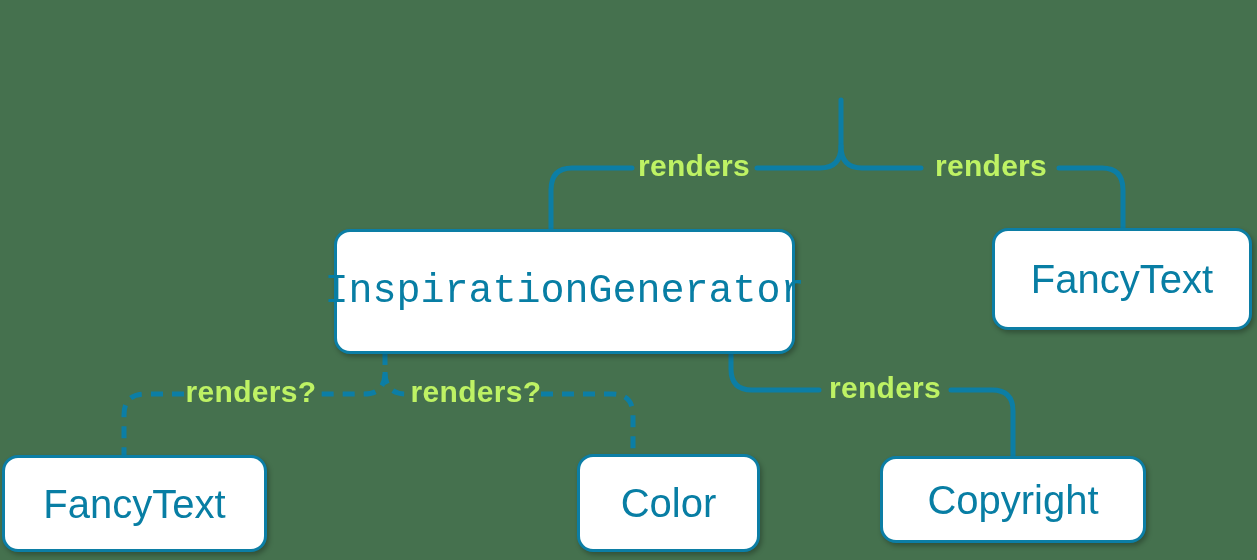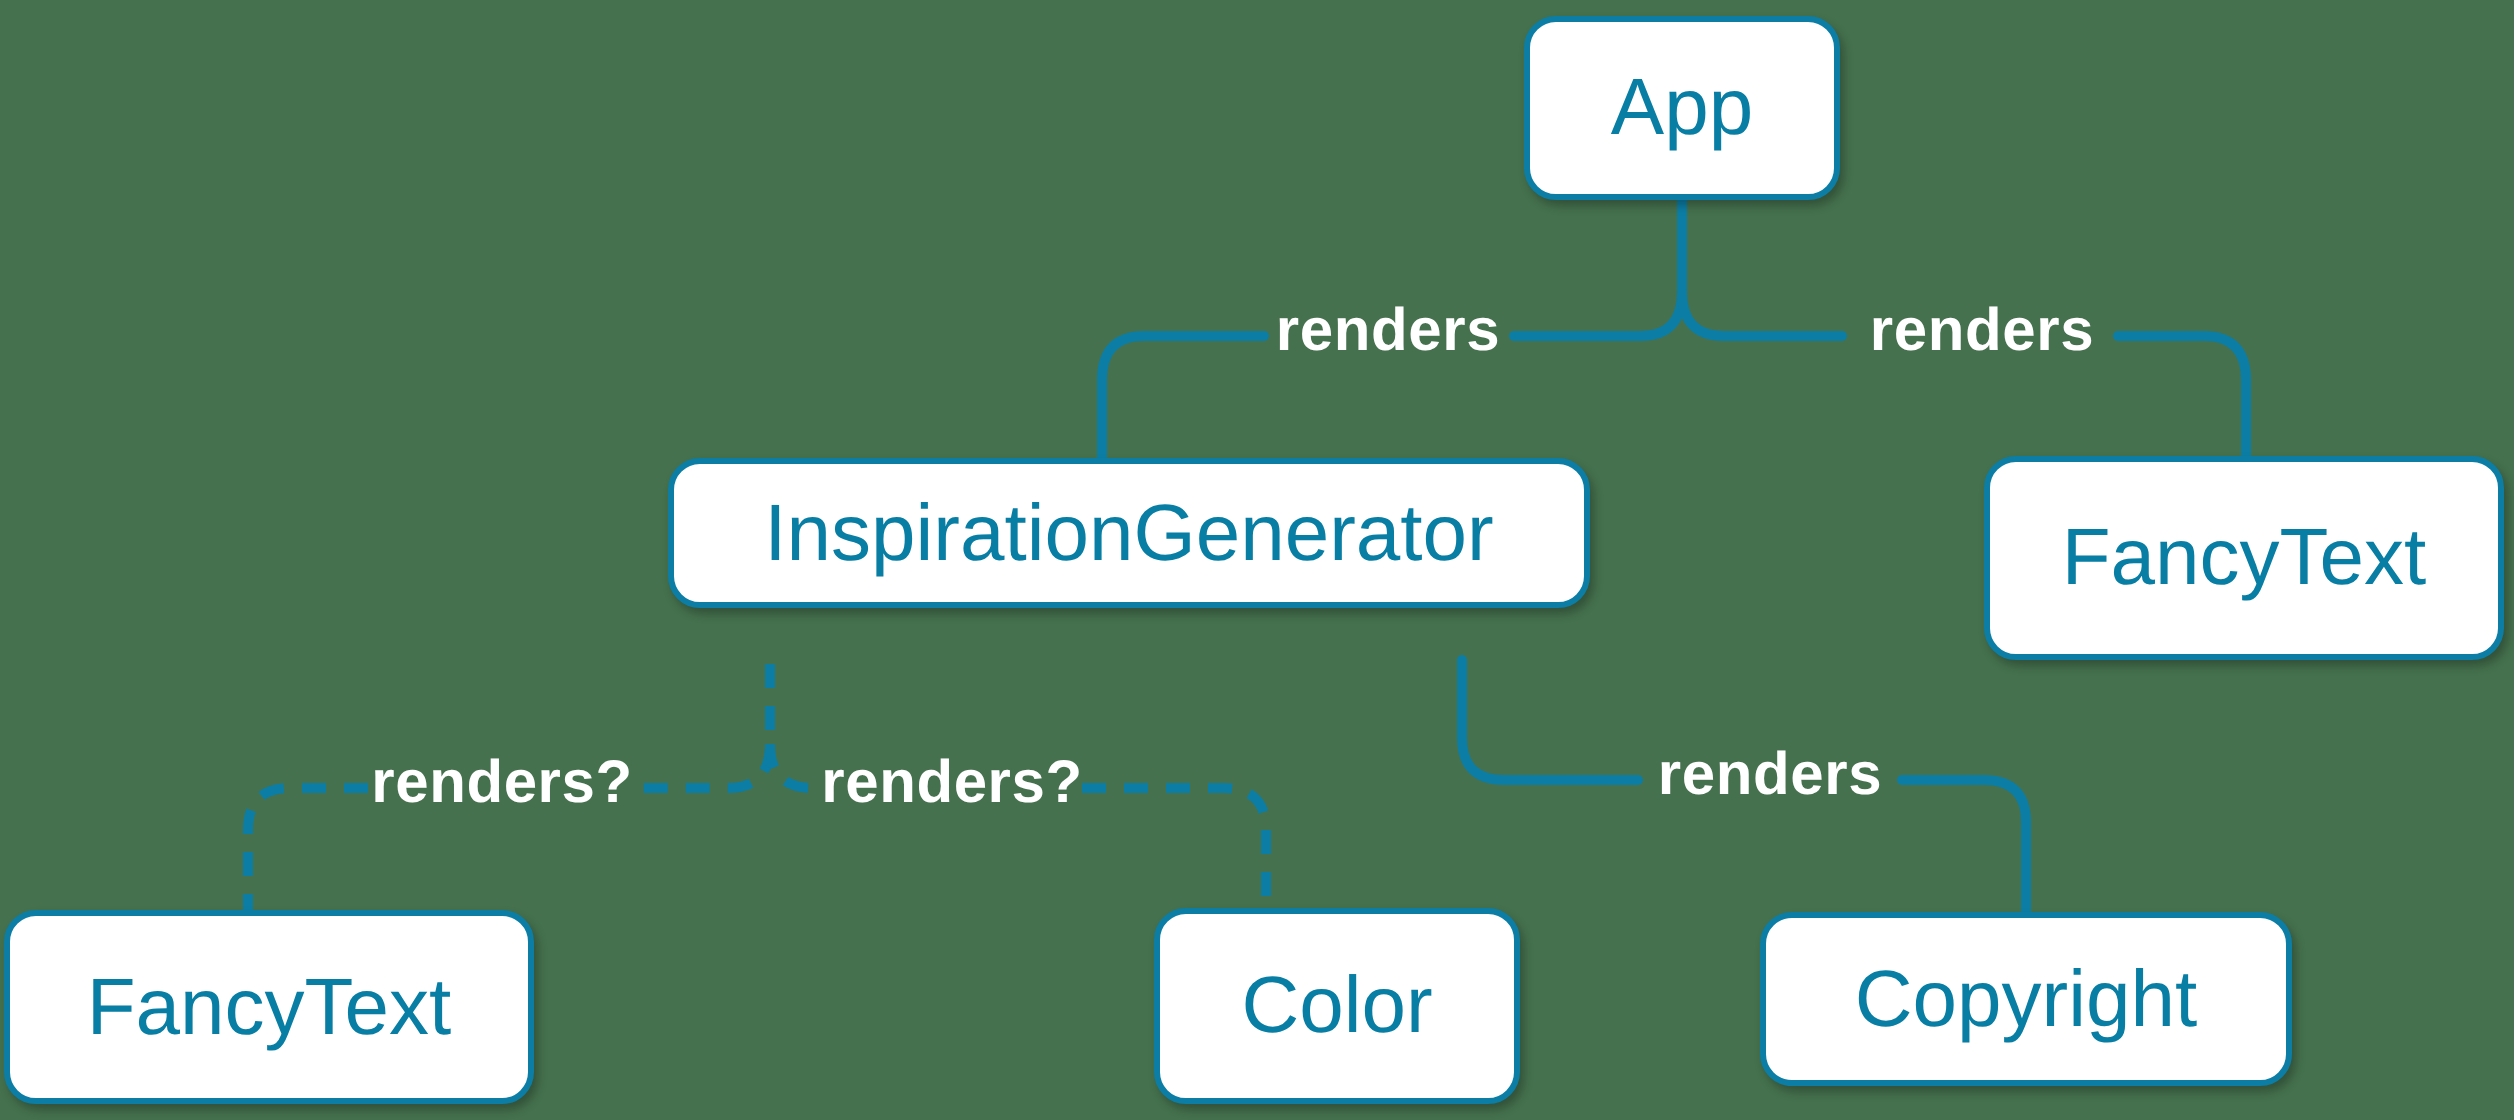--- a/index.html
+++ b/index.html
@@ -20,21 +20,21 @@
     display:flex;align-items:center;justify-content:center;
     color:#087EA4;
     font-size:40px;
     line-height:1;
     white-space:nowrap;
     box-shadow:2px 3px 5px rgba(0,0,0,0.28);
   }
   .edge-label{
     position:absolute;
     transform:translate(-50%,-50%);
-    color:#ffffff;
+    color:#bef264;
     font-weight:bold;
     font-size:30px;
     letter-spacing:0.3px;
     white-space:nowrap;
   }
 </style>
 </head>
 <body>
 
 <div class="stage">
@@ -53,23 +53,22 @@
       <path stroke-dasharray="12 9" d="M385,372 Q385,394 406,394 H412 M541,394 H612 Q633,394 633,415 V454"></path>
     </g>
   </svg>
 
   <div class="edge-label" style="left:694px;top:166px;">renders</div>
   <div class="edge-label" style="left:991px;top:166px;">renders</div>
   <div class="edge-label" style="left:251px;top:392px;">renders?</div>
   <div class="edge-label" style="left:476px;top:392px;">renders?</div>
   <div class="edge-label" style="left:885px;top:388px;">renders</div>
 
-  <div class="node" style="left:762px;top:8px;width:158px;height:92px;">App</div>
 
-  <div class="node" style="left:334px;top:229px;width:461px;height:75px;">InspirationGenerator</div>
+  <div class="node" style="left:334px;top:229px;width:461px;height:125px;font-family:Liberation Mono, monospace;">InspirationGenerator</div>
 
   <div class="node" style="left:992px;top:228px;width:260px;height:102px;">FancyText</div>
 
   <div class="node" style="left:2px;top:455px;width:265px;height:97px;">FancyText</div>
 
   <div class="node" style="left:537px;top:454px;width:183px;height:98px;margin-left:40px;">Color</div>
 
   <div class="node" style="left:880px;top:456px;width:266px;height:87px;">Copyright</div>
 
 </div>

